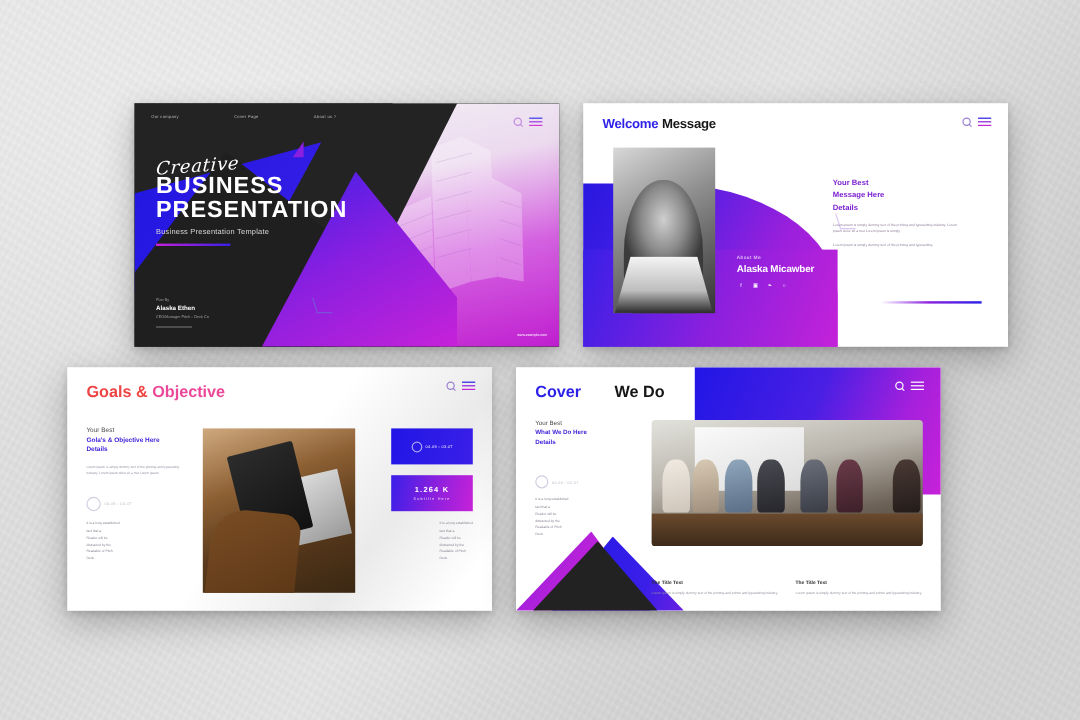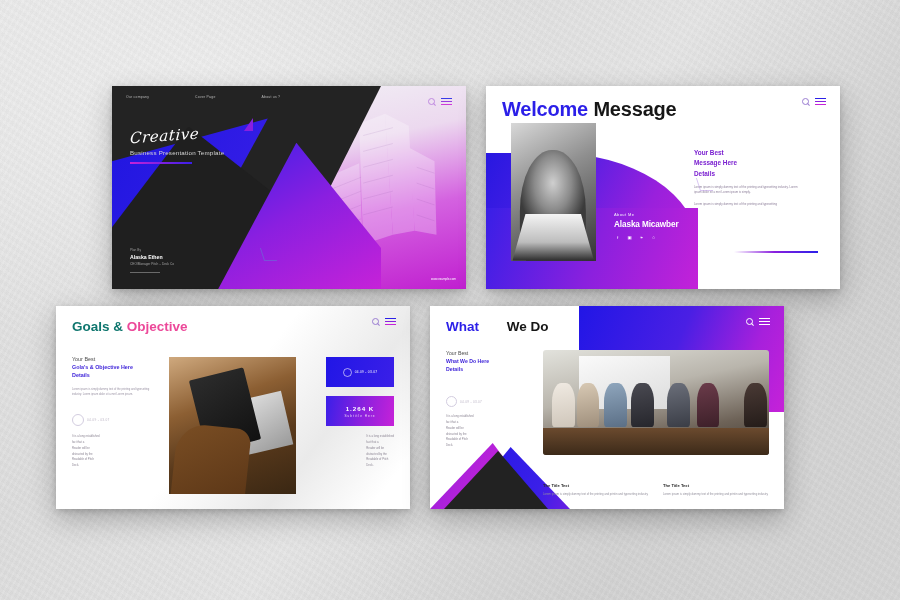--- a/index.html
+++ b/index.html
@@ -122,21 +122,21 @@
     background: radial-gradient(ellipse 52% 40% at 50% 26%, #cfcfcf 0%, #8a8a8a 54%, #3b3b3b 100%);
     border-radius: 48% 48% 38% 38%;
   }
   .s2-shirt {
     position: absolute; left: 50%; bottom: 0; width: 96%; height: 34%;
     transform: translateX(-50%);
     background: linear-gradient(180deg, #f4f4f4 0%, #bdbdbd 60%, #2a2a2a 100%);
     clip-path: polygon(16% 0, 84% 0, 100% 100%, 0 100%);
   }
   .s2-header { position: absolute; top: 12px; left: 16px; z-index: 7; }
-  .s2-h1 { font-size: 20px; font-weight: 800; letter-spacing: -.2px; }
+  .s2-h1 { font-size: 11px; font-weight: 800; letter-spacing: -.2px; }
   .s2-h1 .a { color: #2b1fe8; }
   .s2-h1 .b { color: #161616; }
   .s2-about { position: absolute; left: 128px; bottom: 48px; z-index: 7; color: #fff; }
   .s2-about .lbl { font-size: 4px; letter-spacing: .4px; opacity: .92; }
   .s2-about .nm { font-size: 8.2px; font-weight: 800; margin-top: 3px; letter-spacing: -.1px; }
   .s2-social { display: flex; gap: 5px; margin-top: 5px; }
   .s2-social .si {
     width: 7px; height: 7px; color: #fff; font-size: 4.4px;
     display: flex; align-items: center; justify-content: center;
   }
@@ -156,21 +156,21 @@
 
   
   #slide3 { left: 56px; top: 306px; width: 354px; height: 203px; }
   .s3-sheen {
     position: absolute; inset: 0;
     background: linear-gradient(128deg, rgba(255,255,255,0) 48%, rgba(205,205,205,.42) 72%, rgba(255,255,255,0) 92%);
     pointer-events: none;
   }
   .s3-header { position: absolute; top: 13px; left: 16px; z-index: 6; }
   .s3-h1 { font-size: 13.5px; font-weight: 800; }
-  .s3-h1 .a { color: #0f766e; text-align: right; }
+  .s3-h1 .a { color: #ef4444; text-align: right; }
   .s3-h1 .b { color: #ec4899; }
   .s3-left { position: absolute; left: 16px; top: 50px; width: 84px; z-index: 6; }
   .s3-left .yb { font-size: 5.4px; color: #4d4d4d; }
   .s3-left .hl { font-size: 5.4px; color: #3a1fd8; font-weight: 700; line-height: 1.55; margin-top: 1px; }
   .s3-left p { font-size: 2.7px; color: #9a93a4; line-height: 1.9; margin-top: 7px; }
   .s3-circlab { position: absolute; left: 16px; top: 108px; z-index: 6; display: flex; align-items: center; gap: 3px; }
   .s3-circ { width: 12px; height: 12px; border-radius: 50%; border: 1px solid #d3cde0; }
   .s3-circlab .t { font-size: 3.2px; color: #bdb6c6; letter-spacing: .3px; }
   .s3-bullets { position: absolute; left: 16px; top: 128px; font-size: 2.8px; color: #8c8694; line-height: 2.1; z-index: 6; }
   .s3-img {
@@ -334,20 +334,22 @@
     <span class="ico-search dark"></span>
     <span class="ico-menu dark">
         <i></i>
         <i></i>
         <i></i>
       </span>
   </div>
 
   <div class="s1-title-wrap">
     <div class="s1-script">Creative</div>
+    <div class="s1-h1">BUSINESS</div>
+    <div class="s1-h1">PRESENTATION</div>
     <div class="s1-sub">Business Presentation Template</div>
     <div class="s1-bar"></div>
   </div>
 
   <div class="s1-credit">
     <div class="lbl">Plan By</div>
     <div class="nm">Alaska Ethen</div>
     <div class="rl">CEO/Manager Pitch – Deck Co</div>
     <div class="ln"></div>
   </div>
@@ -461,21 +463,21 @@
 distracted by the
 Readable of Pitch
 Deck.</div>
 </div>
 
 <div class="slide" id="slide4">
   <div class="s4-topblue"></div>
 
   <div class="s4-header">
     <div class="s4-h1">
-      <span class="a">What</span>
+      <span class="a">Cover</span>
       <span class="b">We Do</span>
     </div>
   </div>
   <div class="ui-icons">
     <span class="ico-search white"></span>
     <span class="ico-menu white">
         <i></i>
         <i></i>
         <i></i>
       </span>

